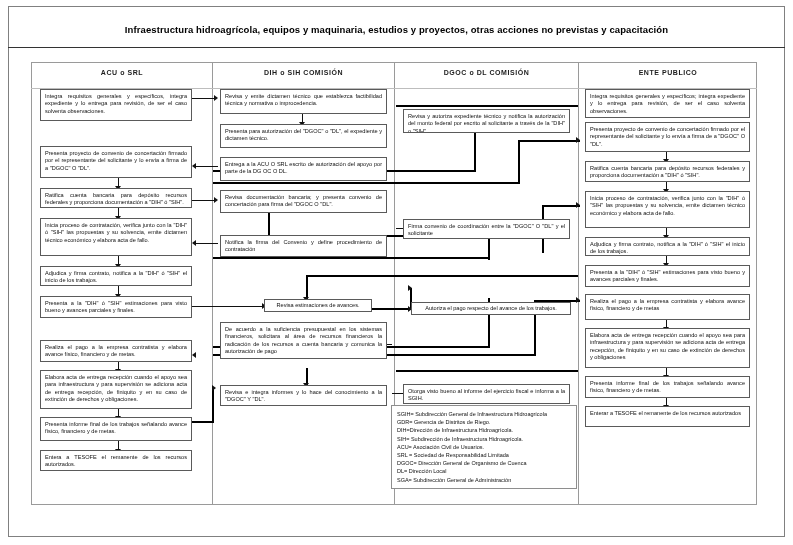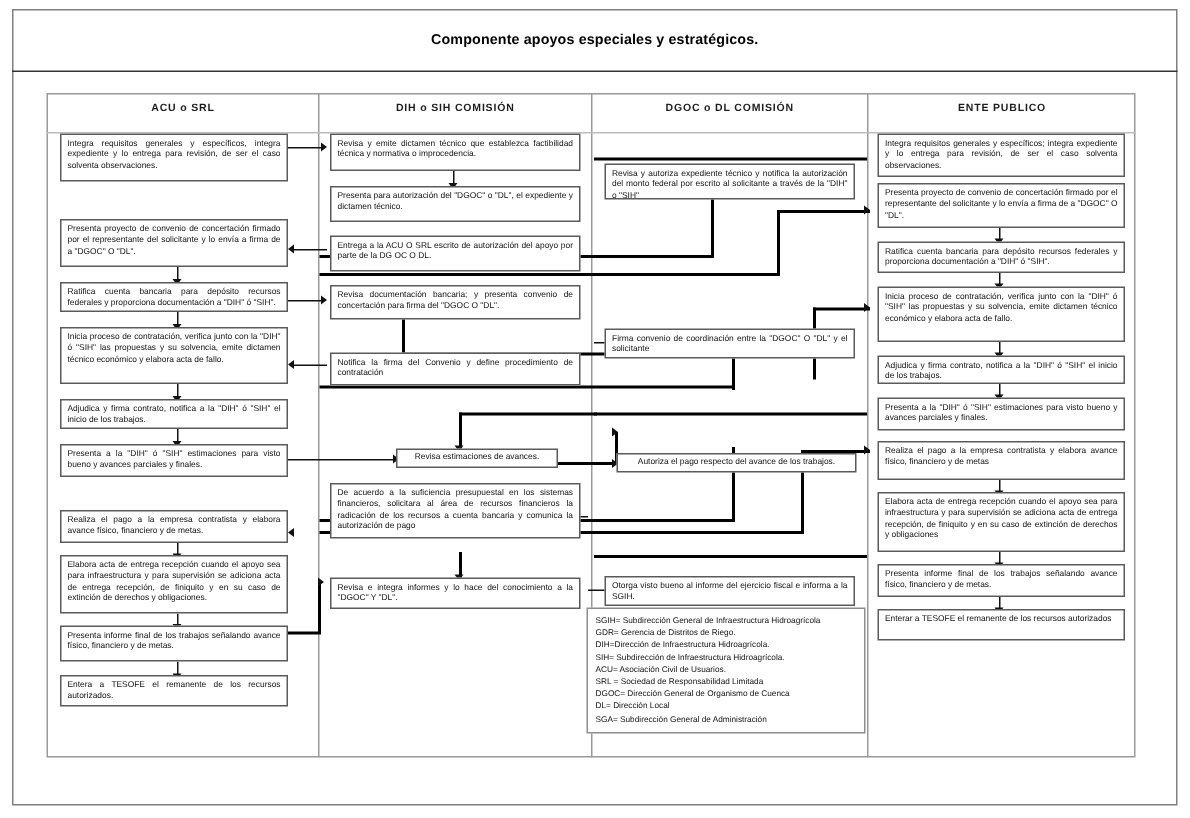--- a/index.html
+++ b/index.html
@@ -122,21 +122,21 @@
   .arw-l{ border-top:3px solid transparent; border-bottom:3px solid transparent; border-right:4.5px solid #111; }
 </style>
 </head>
 <body>
 
 <div id="page">
 
   <div class="outer-frame"></div>
 
   <div class="title-band">
-    <div class="title-line1">Componente apoyos especiales y estratégicos.</div>
+    <div class="title-line2">Infraestructura hidroagrícola, equipos y maquinaria, estudios y proyectos, otras acciones no previstas y capacitación</div>
   </div>
 
   <div class="chart-frame"></div>
   <div class="col-div" style="left:212px;"></div>
   <div class="col-div" style="left:394px;"></div>
   <div class="col-div" style="left:578px;"></div>
   <div class="hdr-rule"></div>
 
   <div class="col-hdr" style="left:32px;  width:180px;">ACU o SRL</div>
   <div class="col-hdr" style="left:213px; width:181px;">DIH o SIH COMISIÓN</div>

